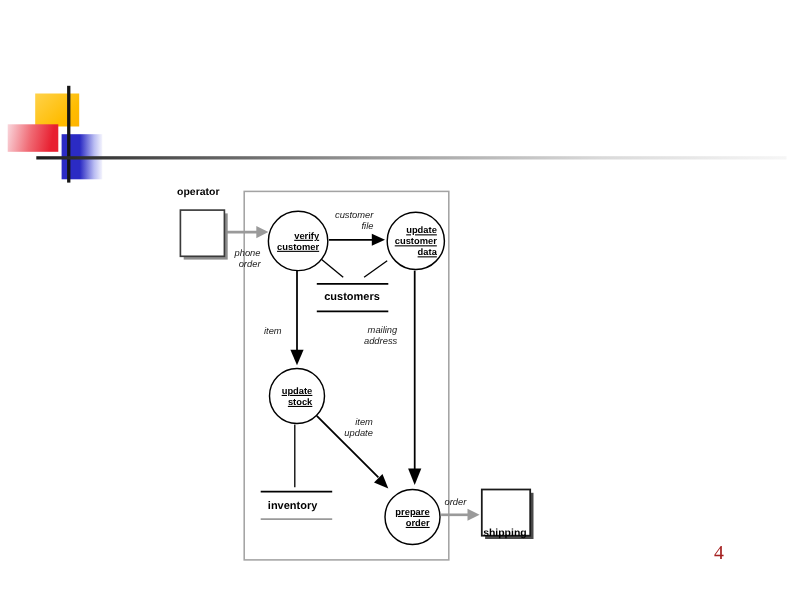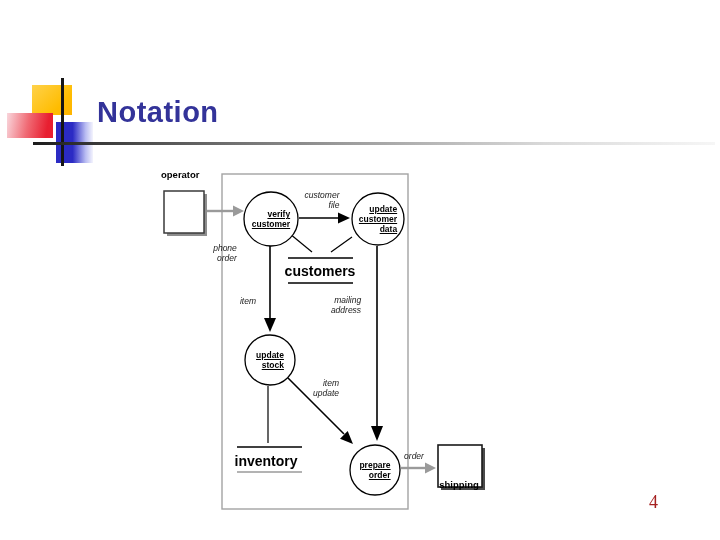--- a/index.html
+++ b/index.html
@@ -18,37 +18,36 @@
     background:linear-gradient(to right,#1c1c1c 0%,#4a4a4a 15%,#9a9a9a 45%,#d9d9d9 75%,#f6f6f6 100%);}
   .page-title{position:absolute;left:97px;top:96px;font-size:29px;font-weight:bold;
     color:#333399;letter-spacing:0.5px;}
   .page-number{position:absolute;left:649px;top:492px;font-size:18px;color:#a52020;
     font-family:"Liberation Serif",serif;}
   
   .lbl{position:absolute;color:#000;white-space:nowrap;line-height:10px;text-align:center;}
   .lbl span{display:block;text-align:right;}
   .center{transform:translate(-50%,-50%);text-align:center;}
   .entity-lbl{font-size:9.5px;font-weight:bold;}
-  .store-lbl{font-size:14px;font-weight:bold;}
+  .store-lbl{font-size:10px;font-weight:bold;}
   .proc-lbl{font-size:8.5px;font-weight:bold;text-decoration:underline;}
   .flow-lbl{font-size:8.5px;font-style:italic;color:#1a1a1a;}
   svg{position:absolute;left:0;top:0;}
 </style>
 </head>
 <body>
 
 <div class="slide">
 
   <div class="deco deco-yellow"></div>
   <div class="deco deco-red"></div>
   <div class="deco deco-blue"></div>
   <div class="deco deco-vline"></div>
   <div class="title-rule"></div>
 
-  <div class="page-title">Notation</div>
 
   <svg width="720" height="540" viewBox="0 0 720 540">
 
     <rect x="222" y="174" width="186" height="335" fill="none" stroke="#a3a3a3" stroke-width="1.4"></rect>
 
     <line x1="284" y1="229" x2="312" y2="252" stroke="#000" stroke-width="1.2"></line>
     <line x1="352" y1="237" x2="331" y2="252" stroke="#000" stroke-width="1.2"></line>
     <line x1="268" y1="386" x2="268" y2="443" stroke="#000" stroke-width="1.2"></line>
 
     <line x1="205" y1="211" x2="234" y2="211" stroke="#9a9a9a" stroke-width="2.4"></line>
@@ -104,21 +103,21 @@
     <span>stock</span>
   </div>
   <div class="lbl proc-lbl center" style="left:375px;top:470px;">
     <span>prepare</span>
     <span>order</span>
   </div>
 
   <div class="lbl store-lbl center" style="left:320px;top:271px;">customers</div>
   <div class="lbl store-lbl center" style="left:266px;top:461px;">inventory</div>
 
-  <div class="lbl flow-lbl center" style="left:225px;top:253px;">
+  <div class="lbl flow-lbl center" style="left:225px;top:235px;">
     <span>phone</span>
     <span>order</span>
   </div>
   <div class="lbl flow-lbl center" style="left:322px;top:200px;">
     <span>customer</span>
     <span>file</span>
   </div>
   <div class="lbl flow-lbl center" style="left:248px;top:301px;">
     <span>item</span>
   </div>

